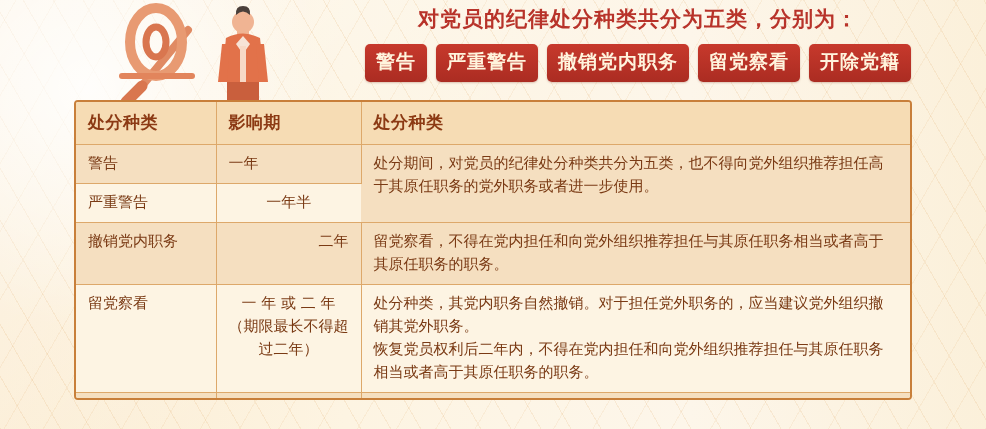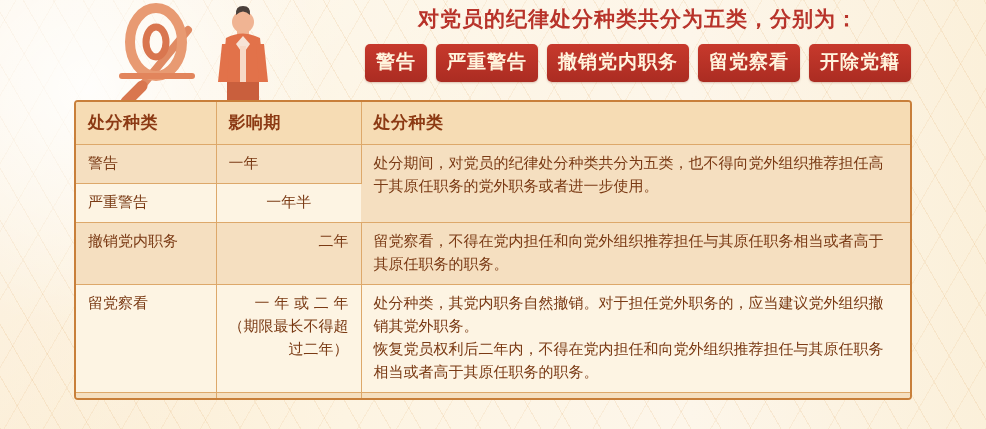--- a/index.html
+++ b/index.html
@@ -144,21 +144,21 @@
   }
   tbody td:last-child { border-right: none; }
   tbody tr:last-child td { border-bottom: none; }
 
   tbody tr.even td { background: #fdf4e3; }
   tbody tr.odd td  { background: #f5dfc0; }
 
   td.col-type { white-space: nowrap; }
   td.col-period { text-align: center; }
   td.col-period.center-just {
-    text-align: right;
+    text-align: center;
   }
   td.col-effect { color: #7a3a14; }
 </style>
 </head>
 <body>
 
 <div class="page">
   <div class="bg-lines"></div>
   <div class="bg-glow"></div>
 

